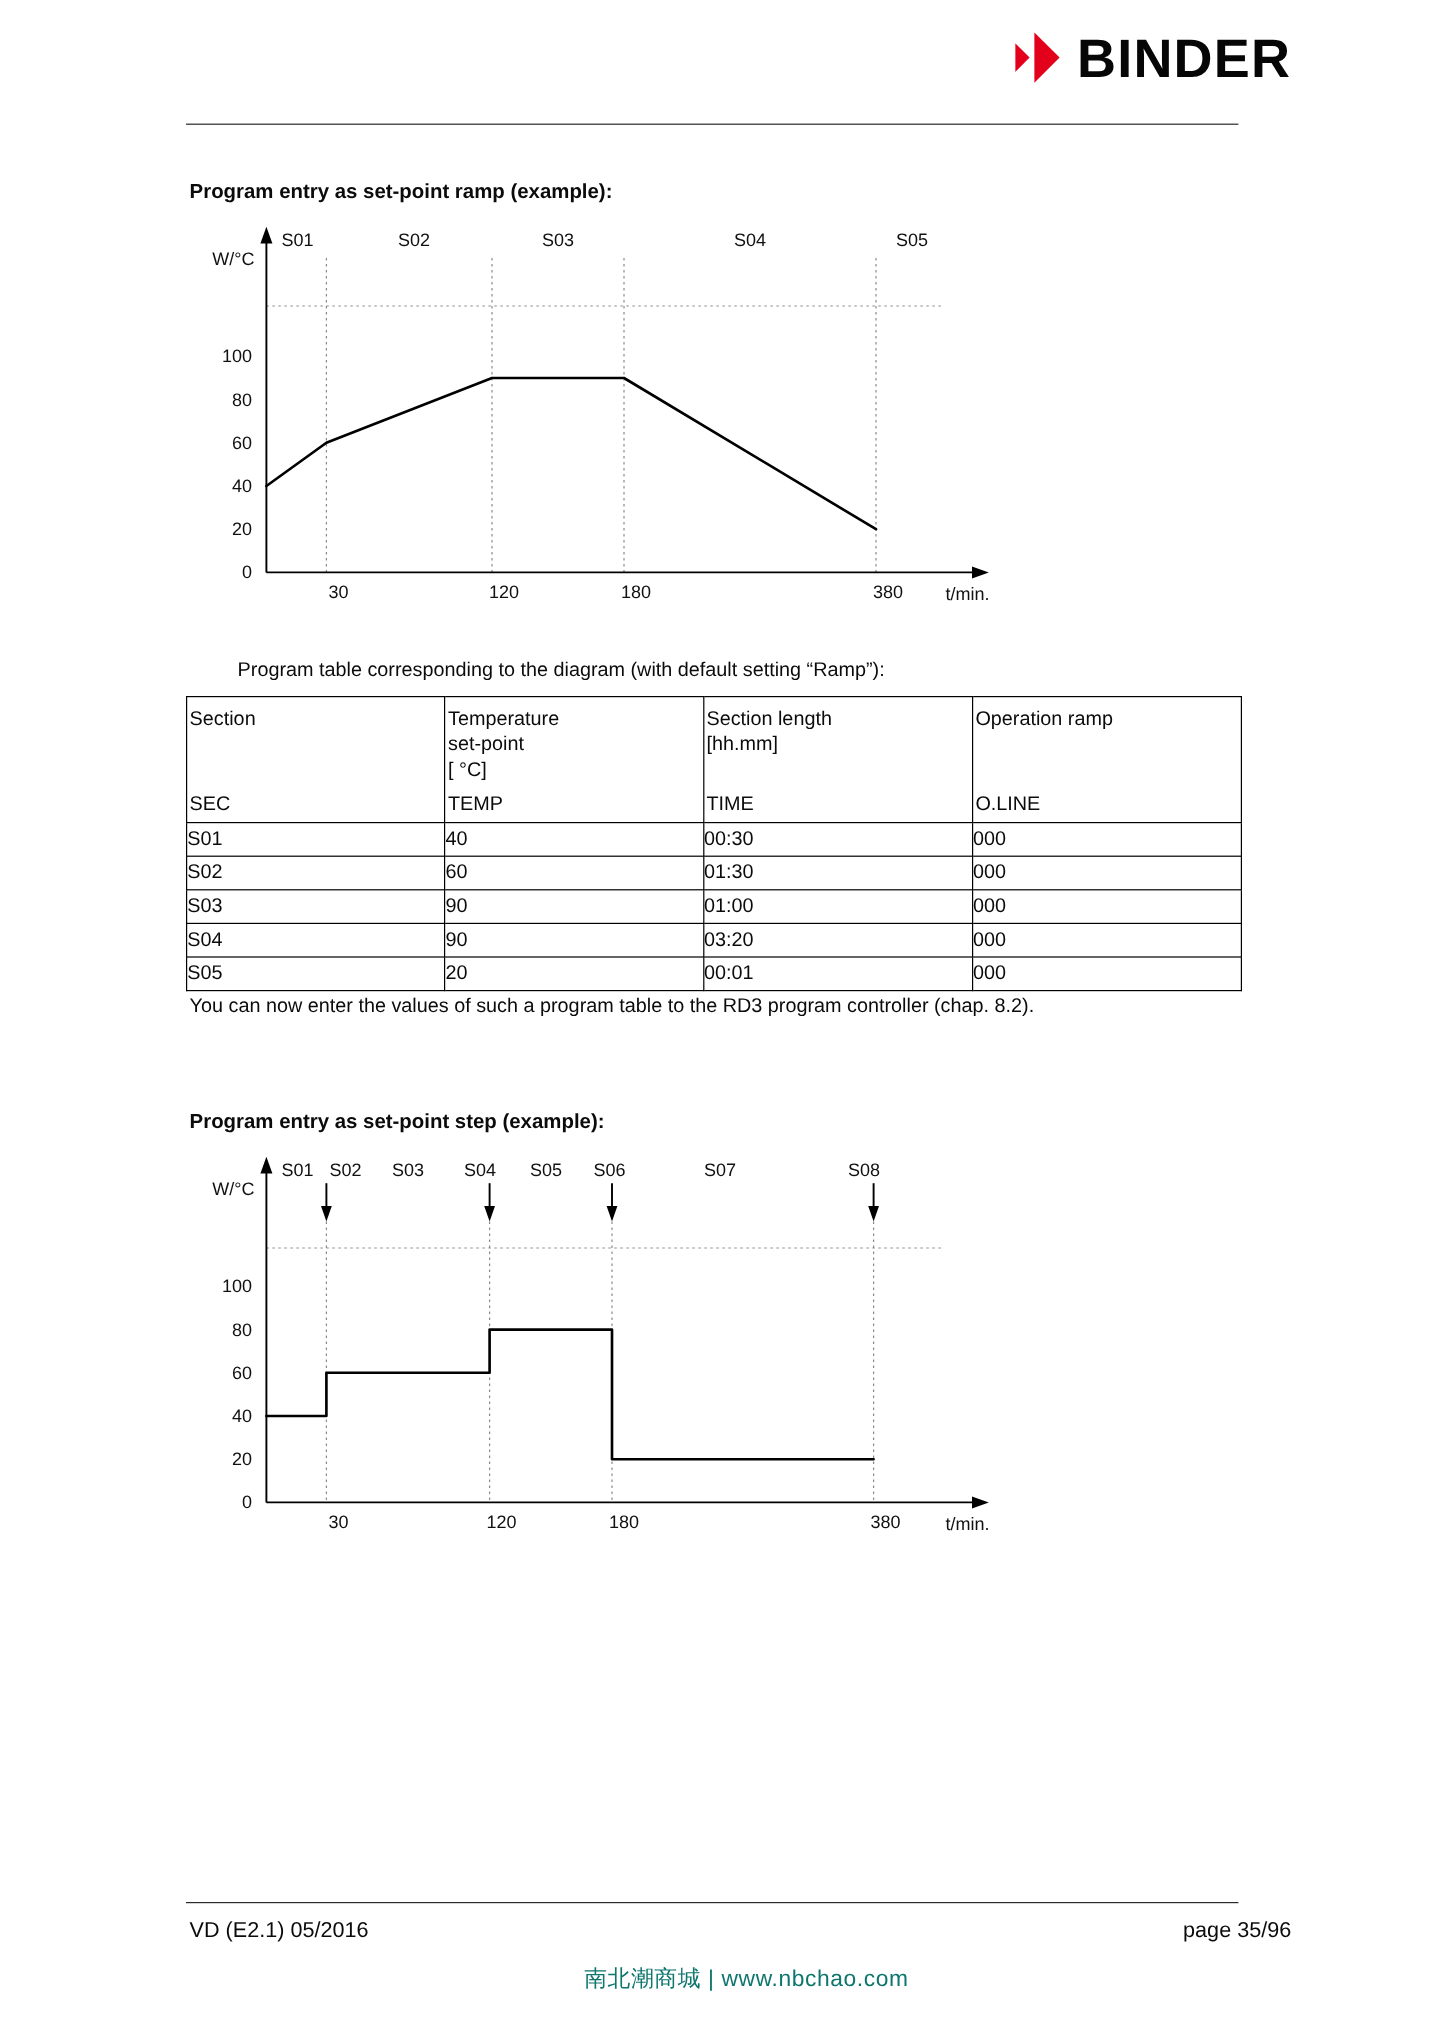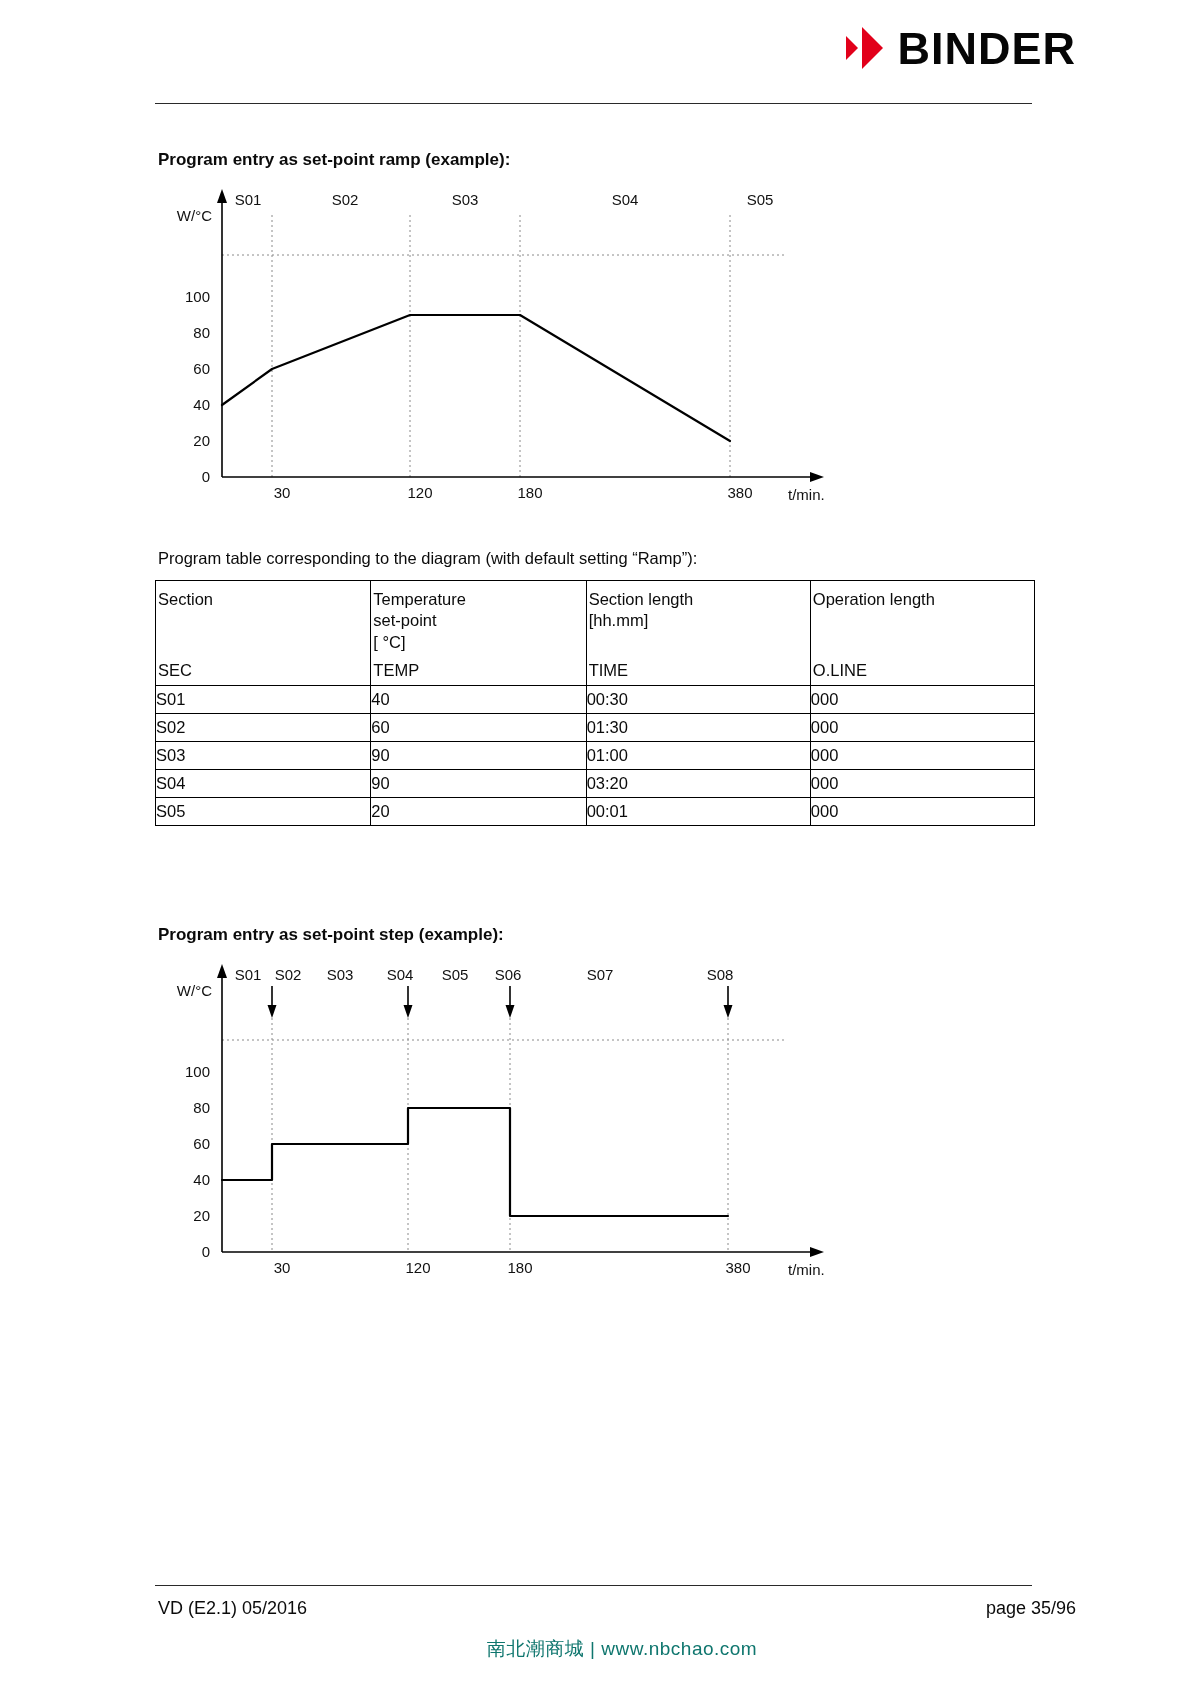--- a/index.html
+++ b/index.html
@@ -78,21 +78,21 @@
       <text x="62" y="36" text-anchor="end" class="tick">W/°C</text>
       <text x="638" y="315" text-anchor="start" class="tick">t/min.</text>
       <text x="98" y="20" text-anchor="middle" class="tick">S01</text>
       <text x="195" y="20" text-anchor="middle" class="tick">S02</text>
       <text x="315" y="20" text-anchor="middle" class="tick">S03</text>
       <text x="475" y="20" text-anchor="middle" class="tick">S04</text>
       <text x="610" y="20" text-anchor="middle" class="tick">S05</text>
       <polyline points="72,220 122,184 260,130 370,130 580,256" class="plot"></polyline>
     </svg>
 
-  <div class="abs para" style="top:549px;">Program table corresponding to the diagram (with default setting “Ramp”):</div>
+  <div class="abs para" style="top:549px;margin-left:40px;">Program table corresponding to the diagram (with default setting “Ramp”):</div>
   <table class="abs ptable">
     <colgroup>
       <col style="width:24.5%">
         <col style="width:24.5%">
         <col style="width:25.5%">
         <col style="width:25.5%">
     </colgroup>
     <thead>
         <tr>
           <th>
@@ -111,21 +111,21 @@
           </th>
           <th>
             <div class="th-wrap">
               <div class="th-title">Section length
 [hh.mm]</div>
               <div class="th-code">TIME</div>
             </div>
           </th>
           <th>
             <div class="th-wrap">
-              <div class="th-title">Operation length</div>
+              <div class="th-title">Operation ramp</div>
               <div class="th-code">O.LINE</div>
             </div>
           </th>
         </tr>
       </thead>
     <tbody>
         <tr>
           <td>S01</td>
           <td>40</td>
           <td>00:30</td>
@@ -150,20 +150,21 @@
           <td>000</td>
         </tr>
         <tr>
           <td>S05</td>
           <td>20</td>
           <td>00:01</td>
           <td>000</td>
         </tr>
       </tbody>
   </table>
+  <div class="abs para" style="top:829px;">You can now enter the values of such a program table to the RD3 program controller (chap. 8.2).</div>
 
   <div class="abs heading" style="top:925px;">Program entry as set-point step (example):</div>
   <svg class="abs chart" style="top:960px;" viewBox="0 0 700 330">
       <line x1="72" y1="80" x2="634" y2="80" class="dot"></line>
       <line x1="122" y1="58" x2="122" y2="292" class="dot"></line>
       <text x="132" y="313" text-anchor="middle" class="tick">30</text>
       <line x1="258" y1="58" x2="258" y2="292" class="dot"></line>
       <text x="268" y="313" text-anchor="middle" class="tick">120</text>
       <line x1="360" y1="58" x2="360" y2="292" class="dot"></line>
       <text x="370" y="313" text-anchor="middle" class="tick">180</text>

